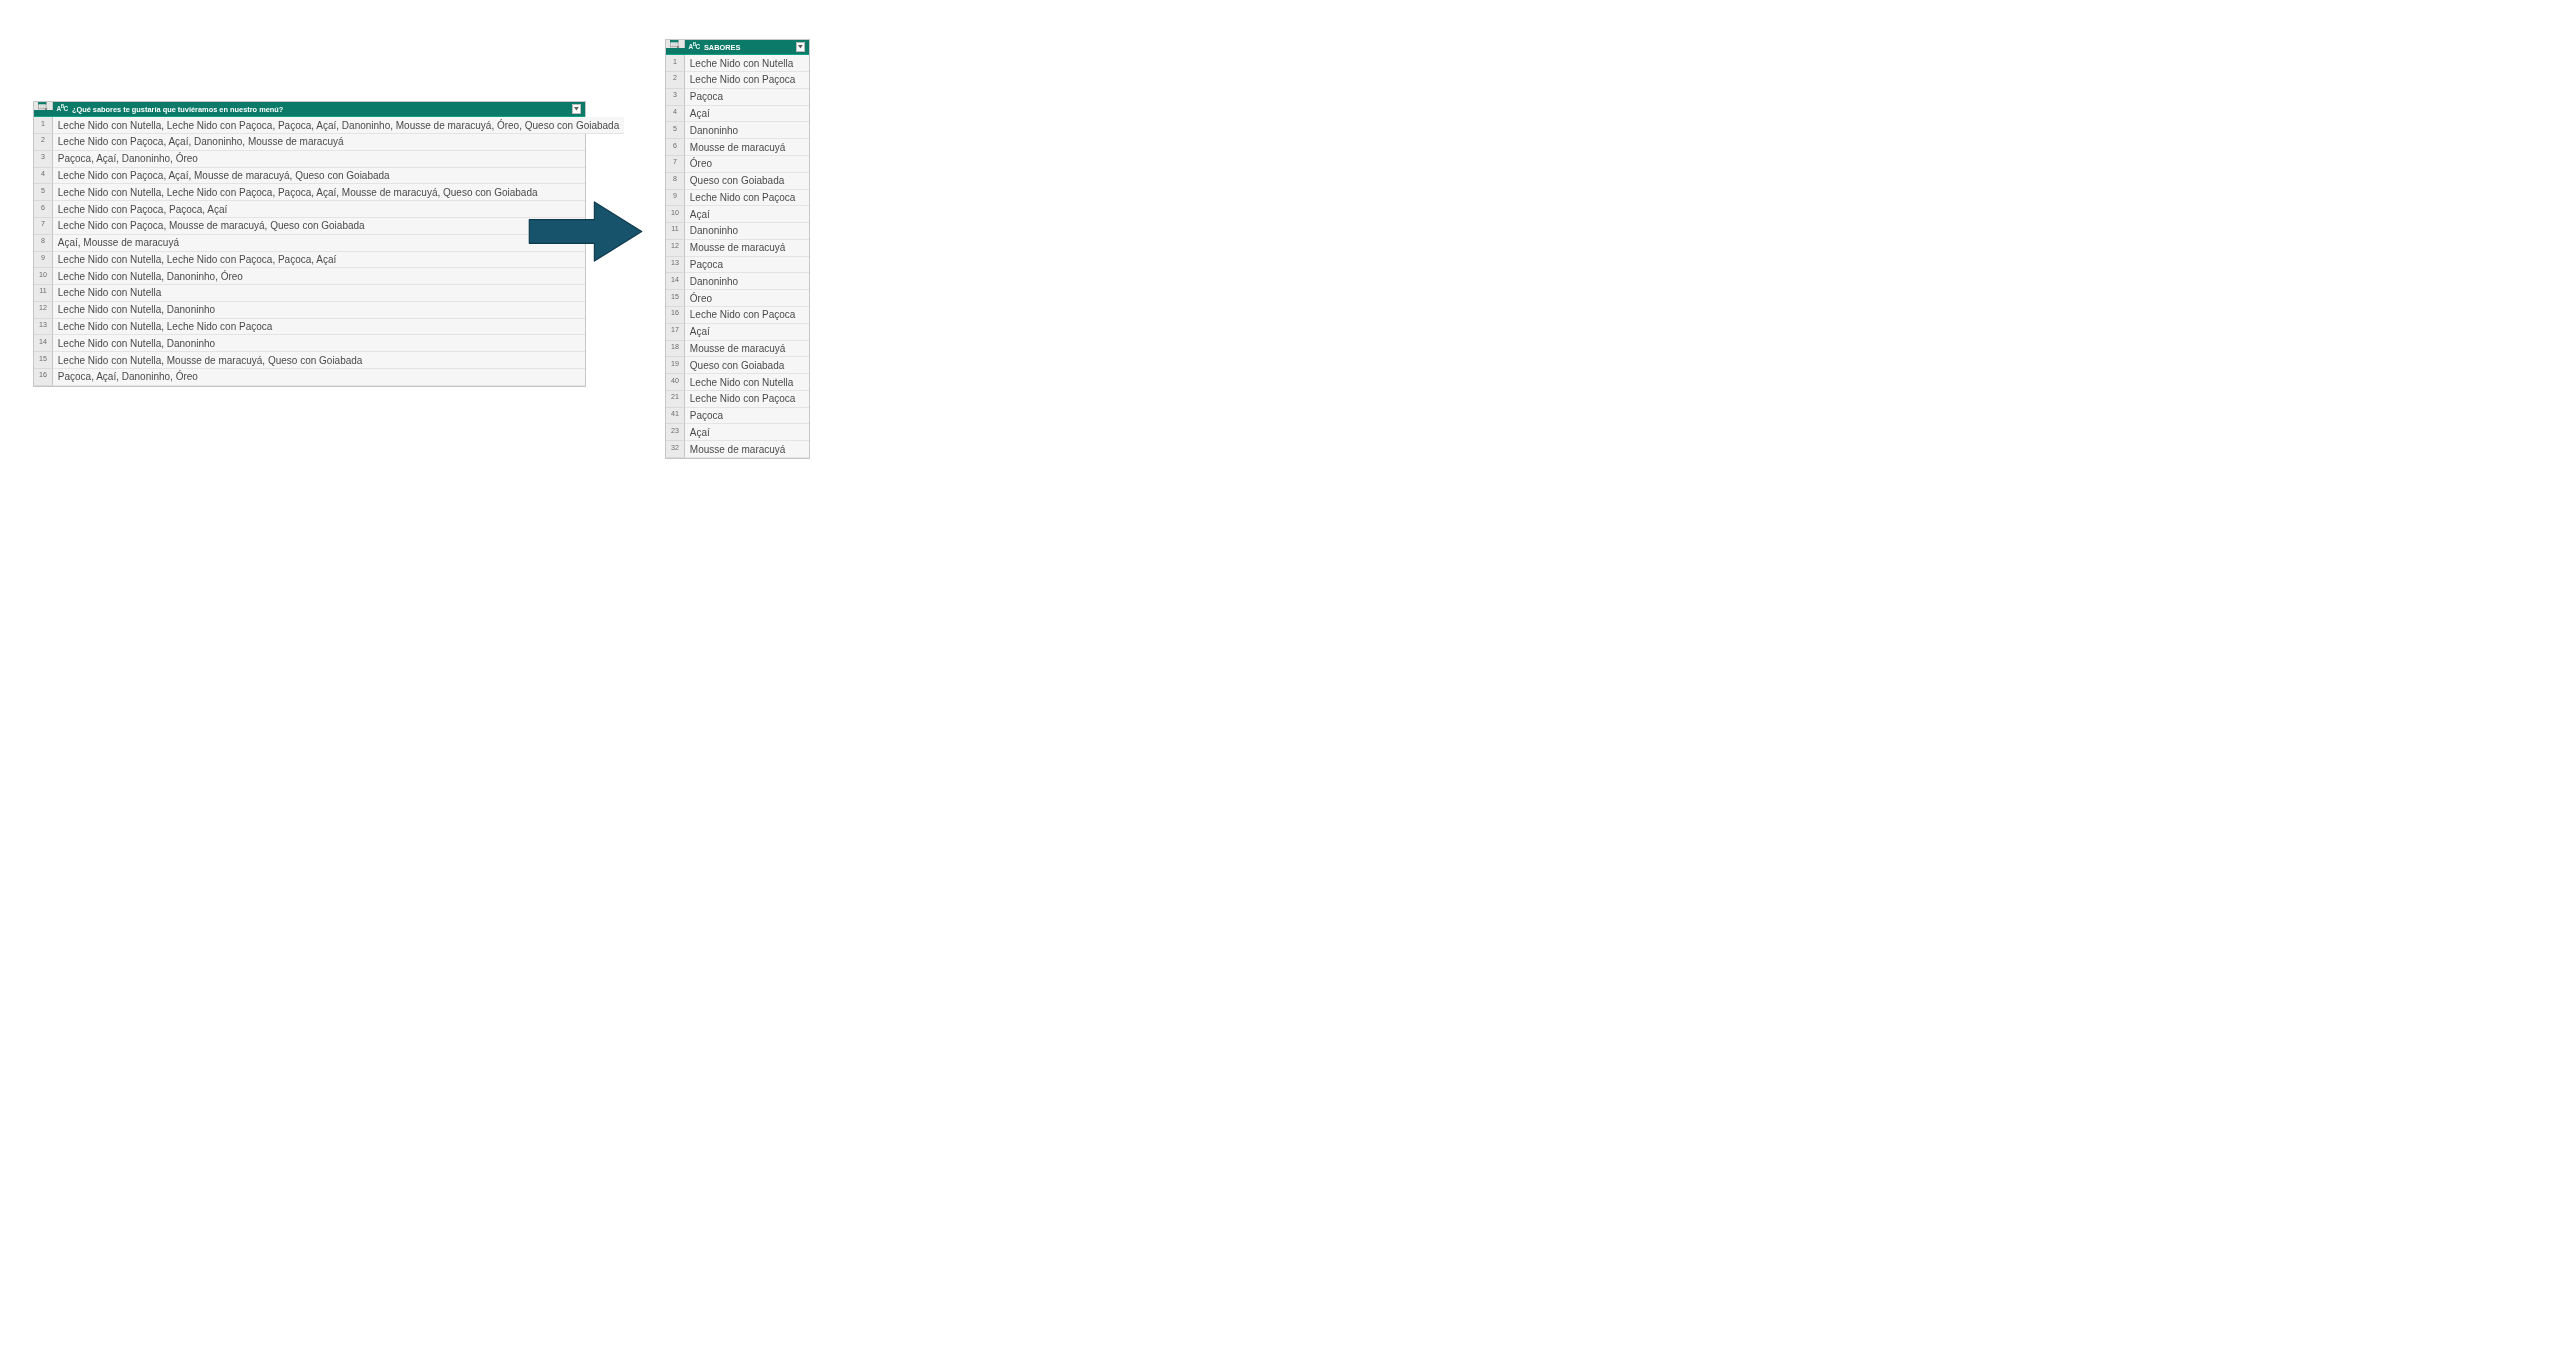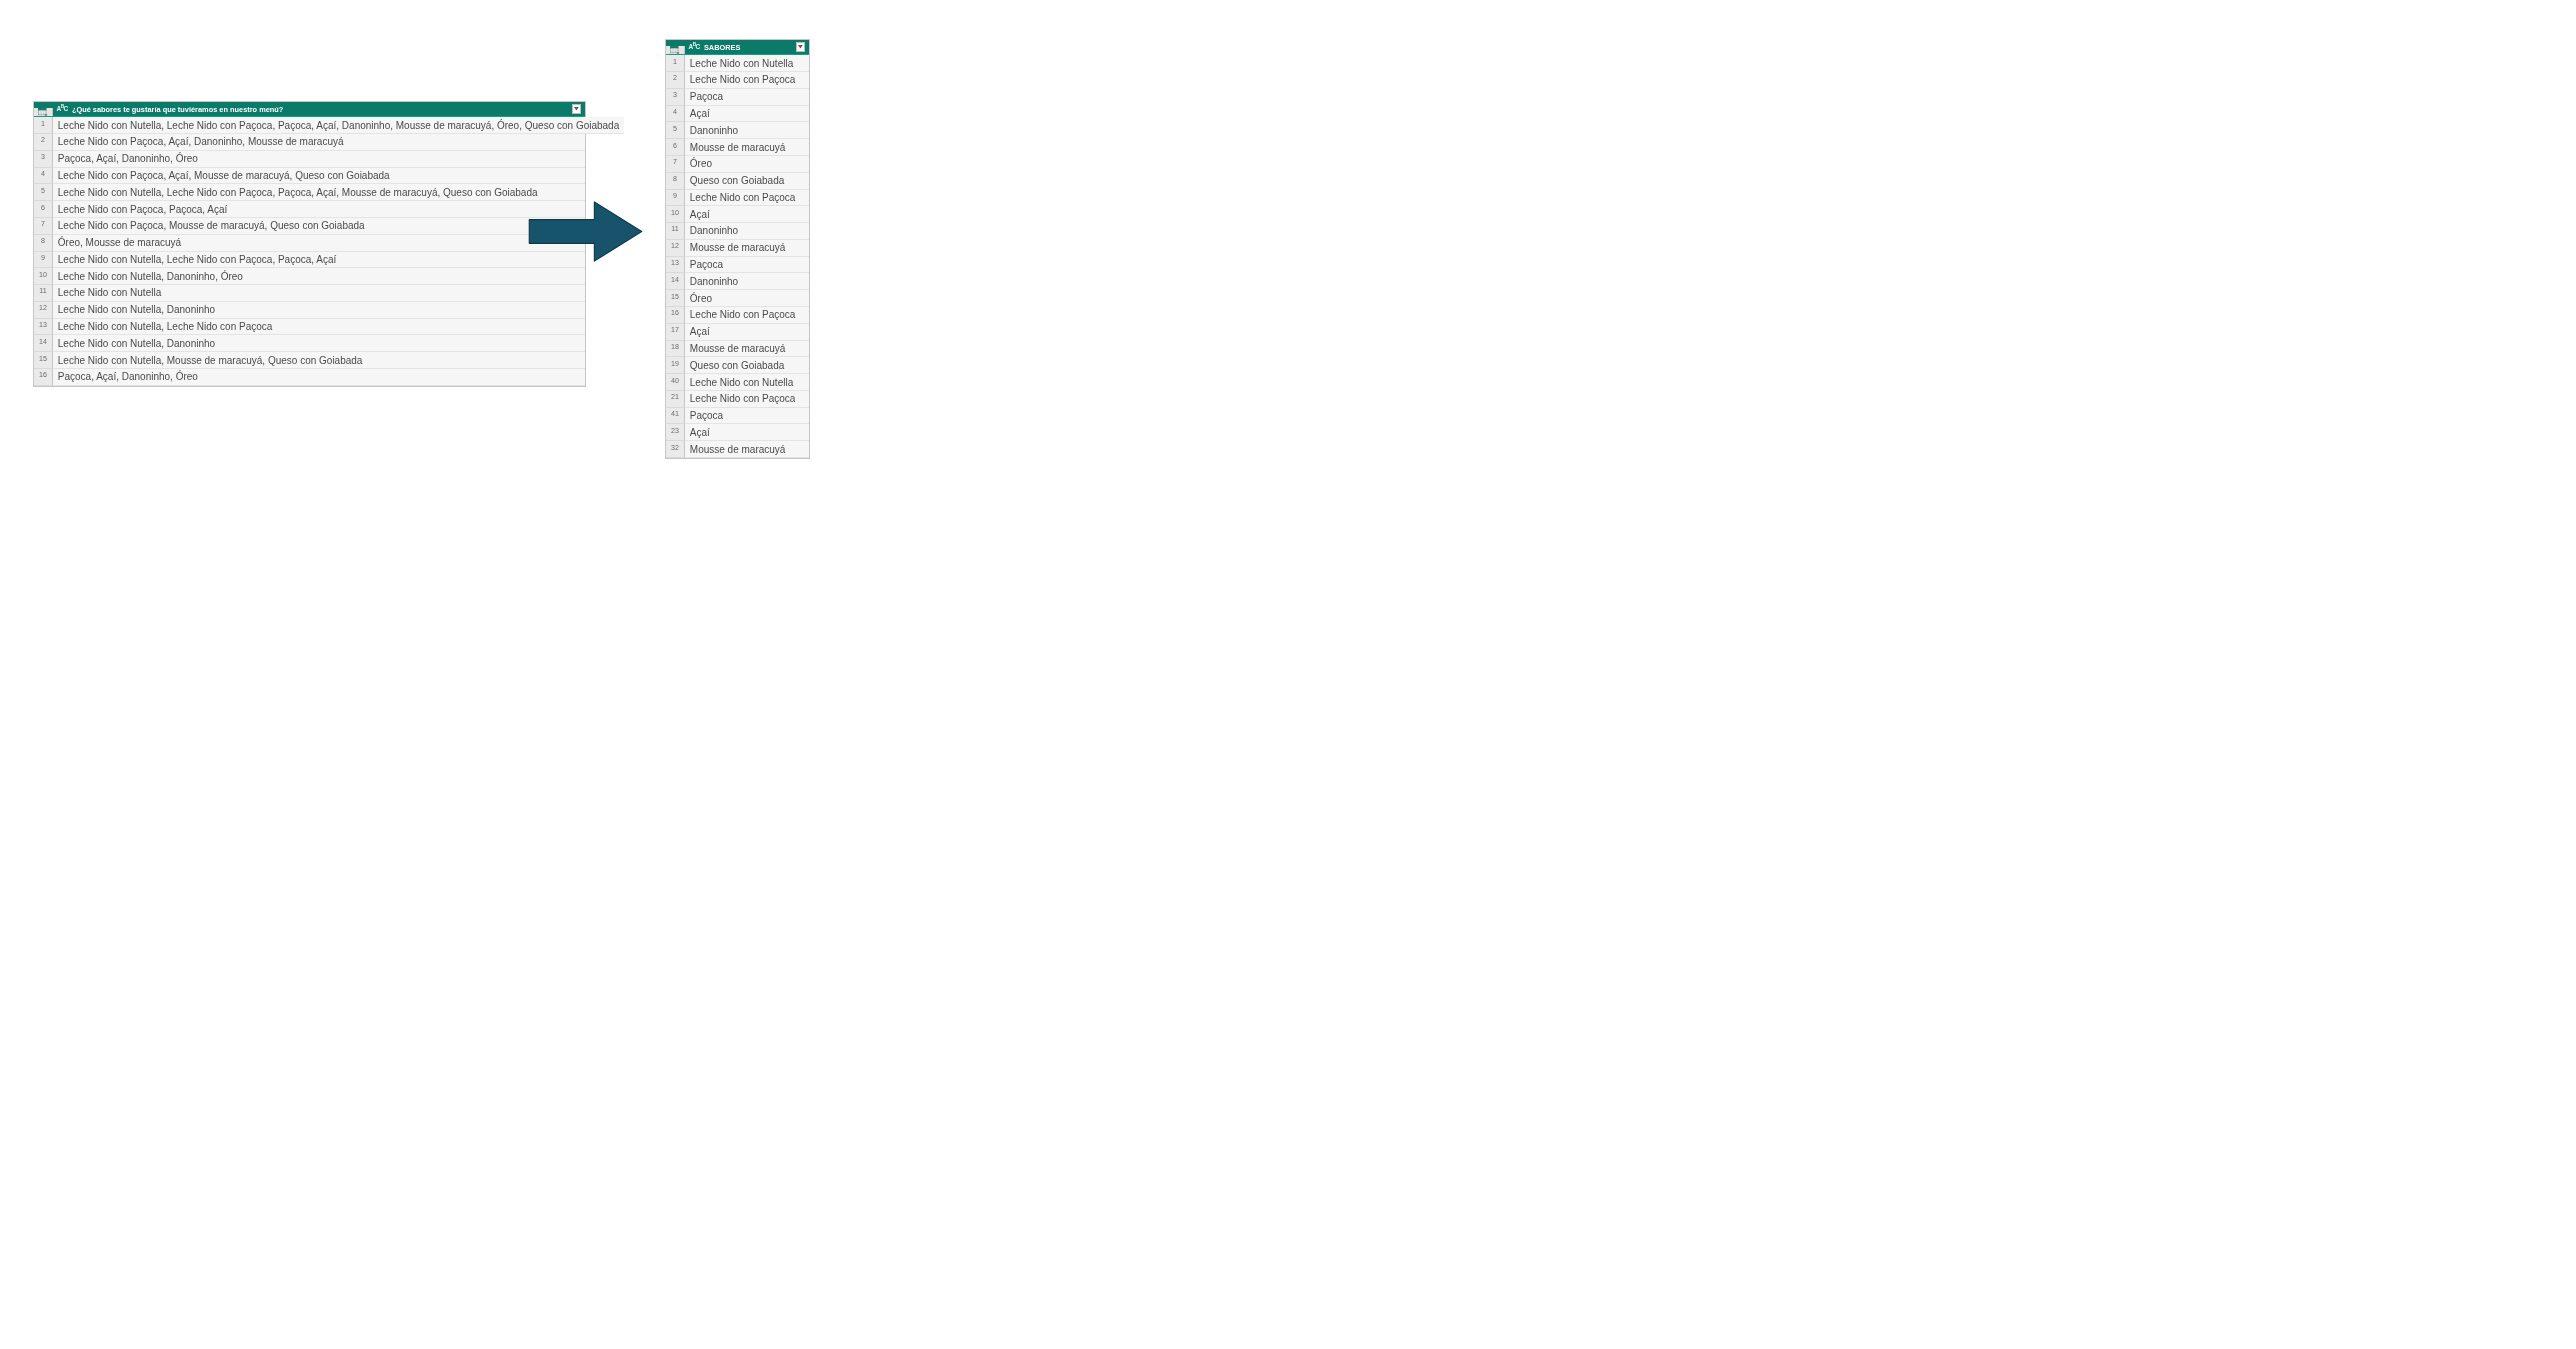--- a/index.html
+++ b/index.html
@@ -45,21 +45,21 @@
     padding: 2.4px 4.8px;
     color: #4a4a4a;
     font-size: 10px;
     white-space: nowrap;
     box-sizing: border-box;
     background: #f6f6f6;
   }
   
   .pq-header {
     display: flex;
-    align-items: flex-end;
+    align-items: flex-start;
     background: #0b7a69;
     color: #fff;
     font-weight: 600;
     border-bottom: 1.8px solid #14a085;
     box-sizing: border-box;
   }
   .pq-header .pq-hcorner {
     width: 19px;
     flex: 0 0 19px;
     background: #e6e6e6;
@@ -178,21 +178,21 @@
         <div class="pq-row">
           <div class="pq-rownum">6</div>
           <div class="pq-cell">Leche Nido con Paçoca, Paçoca, Açaí</div>
         </div>
         <div class="pq-row">
           <div class="pq-rownum">7</div>
           <div class="pq-cell">Leche Nido con Paçoca, Mousse de maracuyá, Queso con Goiabada</div>
         </div>
         <div class="pq-row">
           <div class="pq-rownum">8</div>
-          <div class="pq-cell">Óreo, Mousse de maracuyá</div>
+          <div class="pq-cell">Açaí, Mousse de maracuyá</div>
         </div>
         <div class="pq-row">
           <div class="pq-rownum">9</div>
           <div class="pq-cell">Leche Nido con Nutella, Leche Nido con Paçoca, Paçoca, Açaí</div>
         </div>
         <div class="pq-row">
           <div class="pq-rownum">10</div>
           <div class="pq-cell">Leche Nido con Nutella, Danoninho, Óreo</div>
         </div>
         <div class="pq-row">

